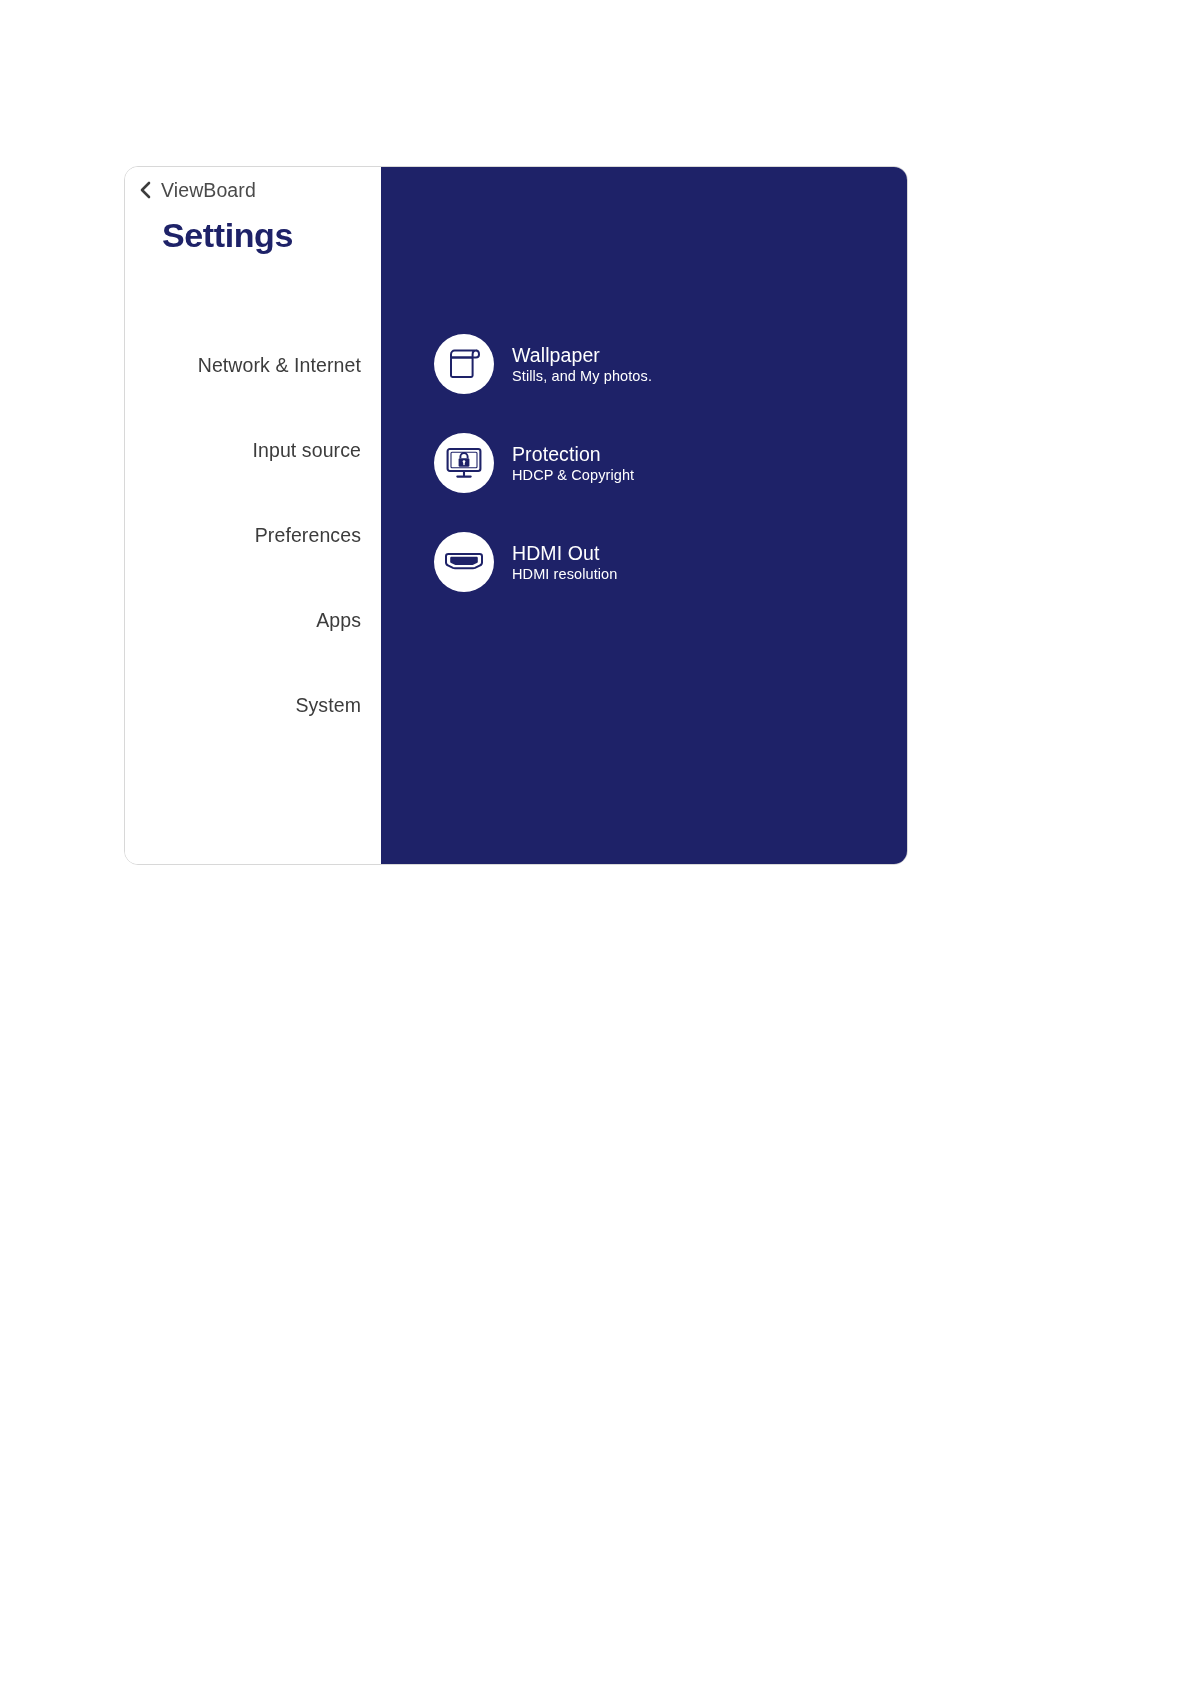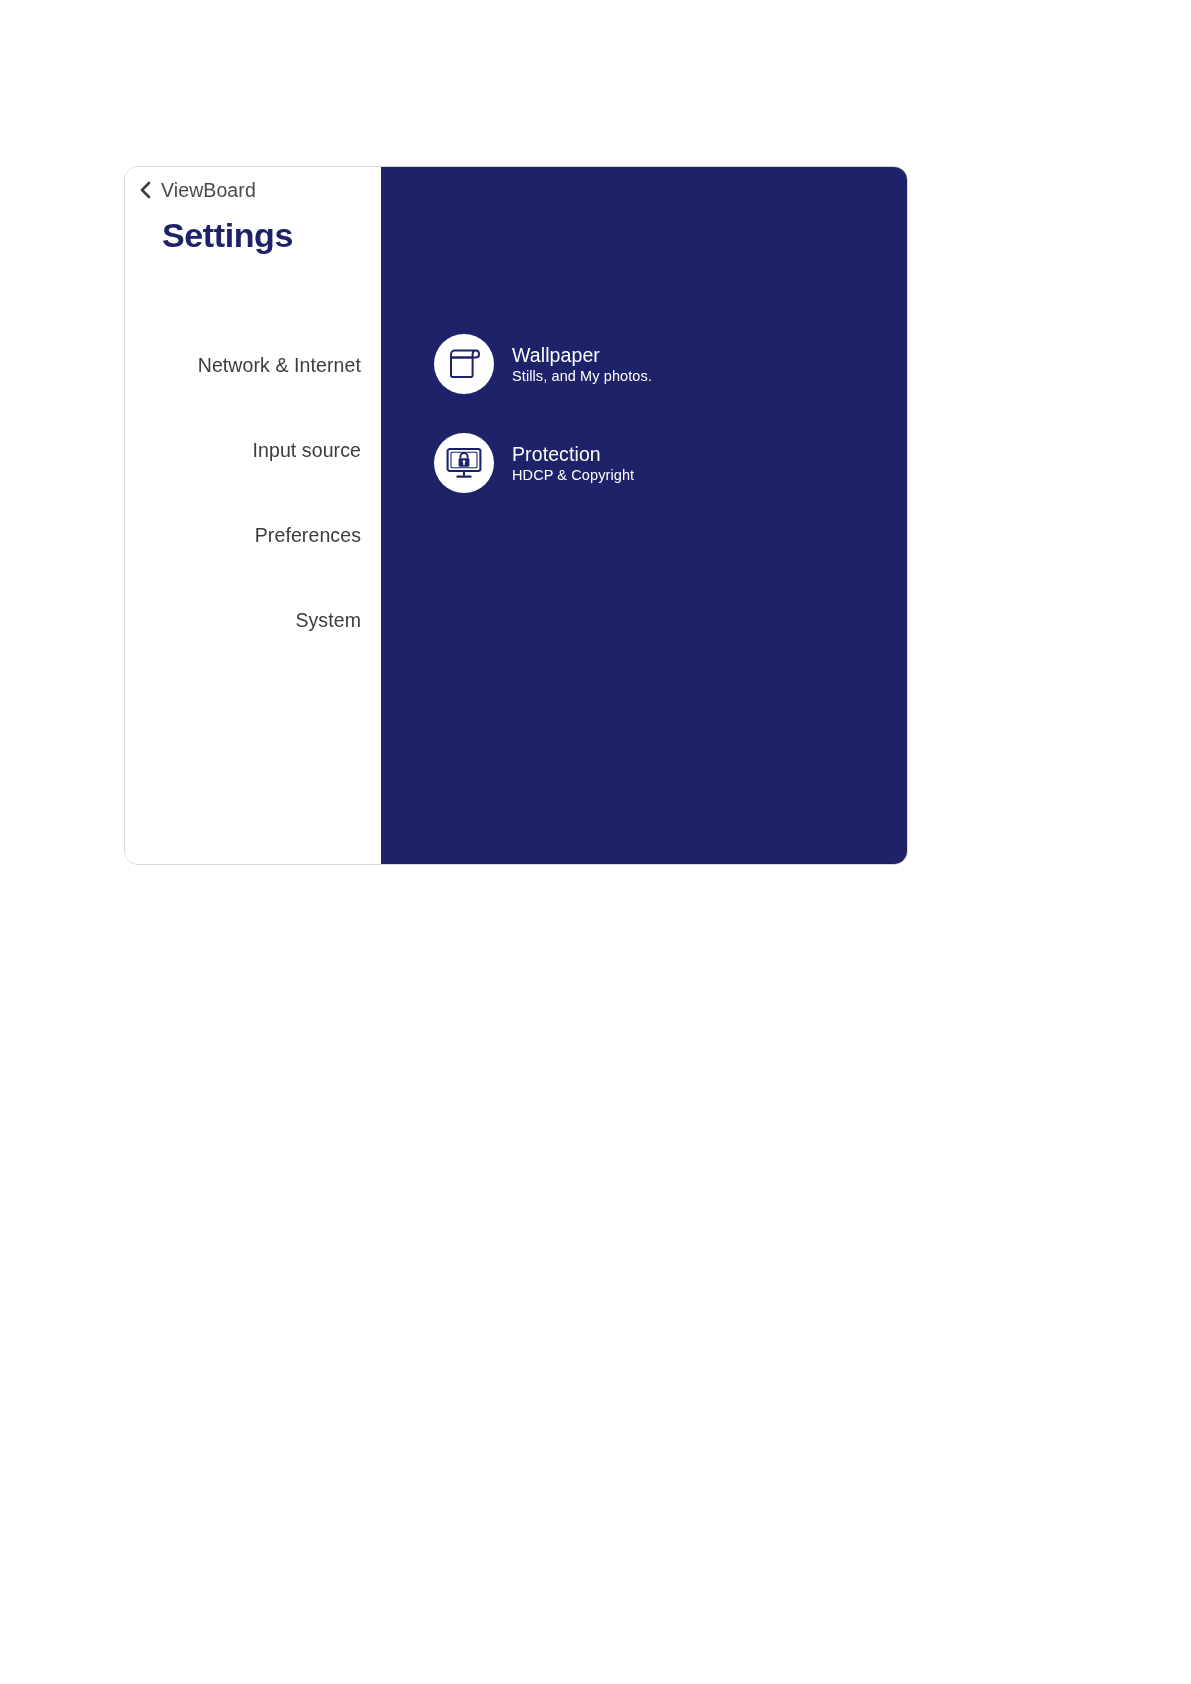--- a/index.html
+++ b/index.html
@@ -209,20 +209,23 @@
 
 
       <div class="nav-item">
         <span class="nav-label">Input source</span>
       </div>
 
       <div class="nav-item">
         <span class="nav-label">Preferences</span>
       </div>
 
+      <div class="nav-item">
+        <span class="nav-label">Apps</span>
+      </div>
 
       <div class="nav-item">
         <span class="nav-label">System</span>
       </div>
 
     </div>
   </div>
 
   <div id="main-panel">
 
@@ -254,16 +257,28 @@
             <circle cx="18" cy="14.6" r="1.35" fill="#ffffff"></circle>
             <path d="M18 15.2 L18 17.6" stroke="#ffffff" stroke-width="1.5" stroke-linecap="round"></path>
           </svg>
         </span>
         <span class="option-text">
           <span class="option-title">Protection</span>
           <span class="option-sub">HDCP &amp; Copyright</span>
         </span>
       </div>
 
+      <div class="option-row">
+        <span class="option-icon">
+          <svg viewBox="0 0 40 20" width="40" height="20" aria-hidden="true">
+            <path d="M2 4.2 C2 2.8 3 2 4.4 2 L35.6 2 C37 2 38 2.8 38 4.2 L38 10.4 C38 12 37 13 35.6 13.6 L31 15.8 C30.3 16.1 29.8 16.2 29 16.2 L11 16.2 C10.2 16.2 9.7 16.1 9 15.8 L4.4 13.6 C3 13 2 12 2 10.4 Z" fill="none" stroke="#1e2268" stroke-width="2" stroke-linejoin="round"></path>
+            <path d="M6.2 6 C6.2 5.2 6.8 4.8 7.6 4.8 L32.4 4.8 C33.2 4.8 33.8 5.2 33.8 6 L33.8 9.4 C33.8 10.4 33.2 10.9 32.4 11.3 L29.2 12.7 C28.7 12.9 28.3 13 27.7 13 L12.3 13 C11.7 13 11.3 12.9 10.8 12.7 L7.6 11.3 C6.8 10.9 6.2 10.4 6.2 9.4 Z" fill="#1e2268"></path>
+          </svg>
+        </span>
+        <span class="option-text">
+          <span class="option-title">HDMI Out</span>
+          <span class="option-sub">HDMI resolution</span>
+        </span>
+      </div>
 
     </div>
   </div>
 </div>
 
 </body></html>

